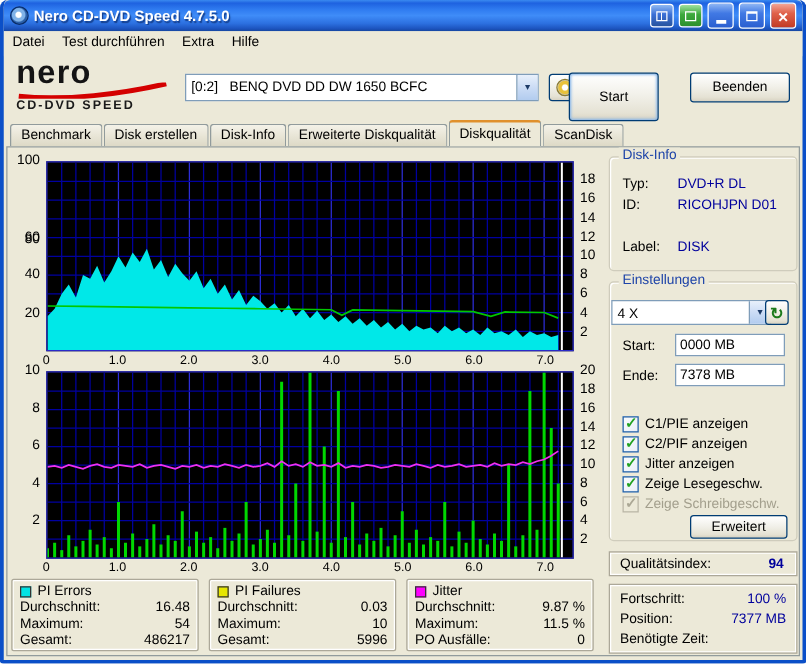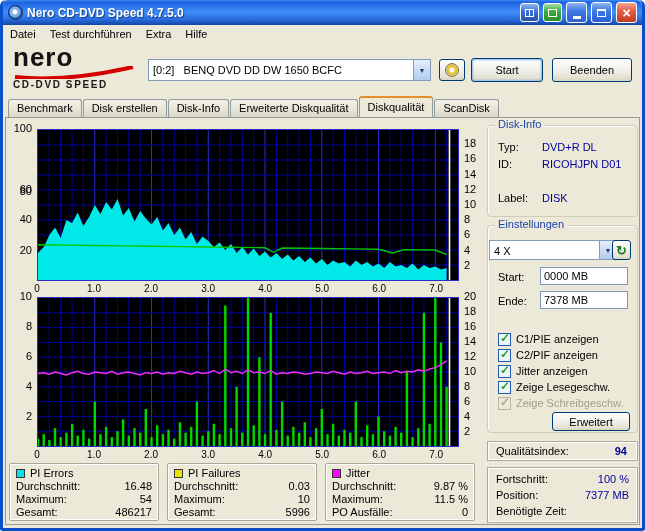--- a/index.html
+++ b/index.html
@@ -38,21 +38,21 @@
 .combo .ctext{flex:1;padding-left:4px;white-space:pre;overflow:hidden;line-height:20px}
 .combo .carrow{width:17px;border-left:1px solid #7F9DB9;background:linear-gradient(180deg,#E8F0FB,#CBDCF5 50%,#B2CCEF);
   display:flex;align-items:center;justify-content:center;font-size:7px;color:#1C3A66}
 #drive-combo{left:145px;top:59px;width:283px;height:22px}
 .xpbtn{position:absolute;border:1px solid #003C74;border-radius:3px;
   background:linear-gradient(180deg,#FFFFFF,#F2F1EA 45%,#E5E2D4 85%,#D8D3C2);
   font-size:11px;text-align:center;display:flex;align-items:center;justify-content:center}
 #disc-btn{left:436px;top:59px;width:26px;height:22px}
 .disc-ic{width:14px;height:14px;border-radius:50%;border:1px solid #8A7A30;
   background:radial-gradient(circle at 50% 50%, #fff 0 2px, #E8C23A 3px 5px, #C9C9C9 6px 7px)}
-#start-btn{left:468px;top:58px;width:72px;height:24px;box-shadow:inset 0 0 2px 1px #8BB8EA}
+#start-btn{left:452px;top:58px;width:72px;height:39px;box-shadow:inset 0 0 2px 1px #8BB8EA}
 #quit-btn{left:549px;top:58px;width:80px;height:24px}
 
 #tabstrip{position:absolute;left:5px;top:97px;height:20px;display:flex;align-items:flex-end;z-index:2}
 .tab{height:18px;line-height:17px;padding:0 8px;border:1px solid #919B9C;border-bottom:none;border-radius:3px 3px 0 0;
   background:linear-gradient(180deg,#F4F2E8,#DDD9C6);margin-right:1px;white-space:nowrap}
 .tab.active{height:21px;line-height:19px;background:#ECE9D8;border-top:2px solid #E0902C;position:relative;z-index:3}
 #tabpage{position:absolute;left:2px;top:117px;width:635px;height:408px;border:1px solid #919B9C;background:#ECE9D8}
 
 .chart-block{position:absolute;left:1px;width:478px}
 #chart0{top:11px;height:166px}

